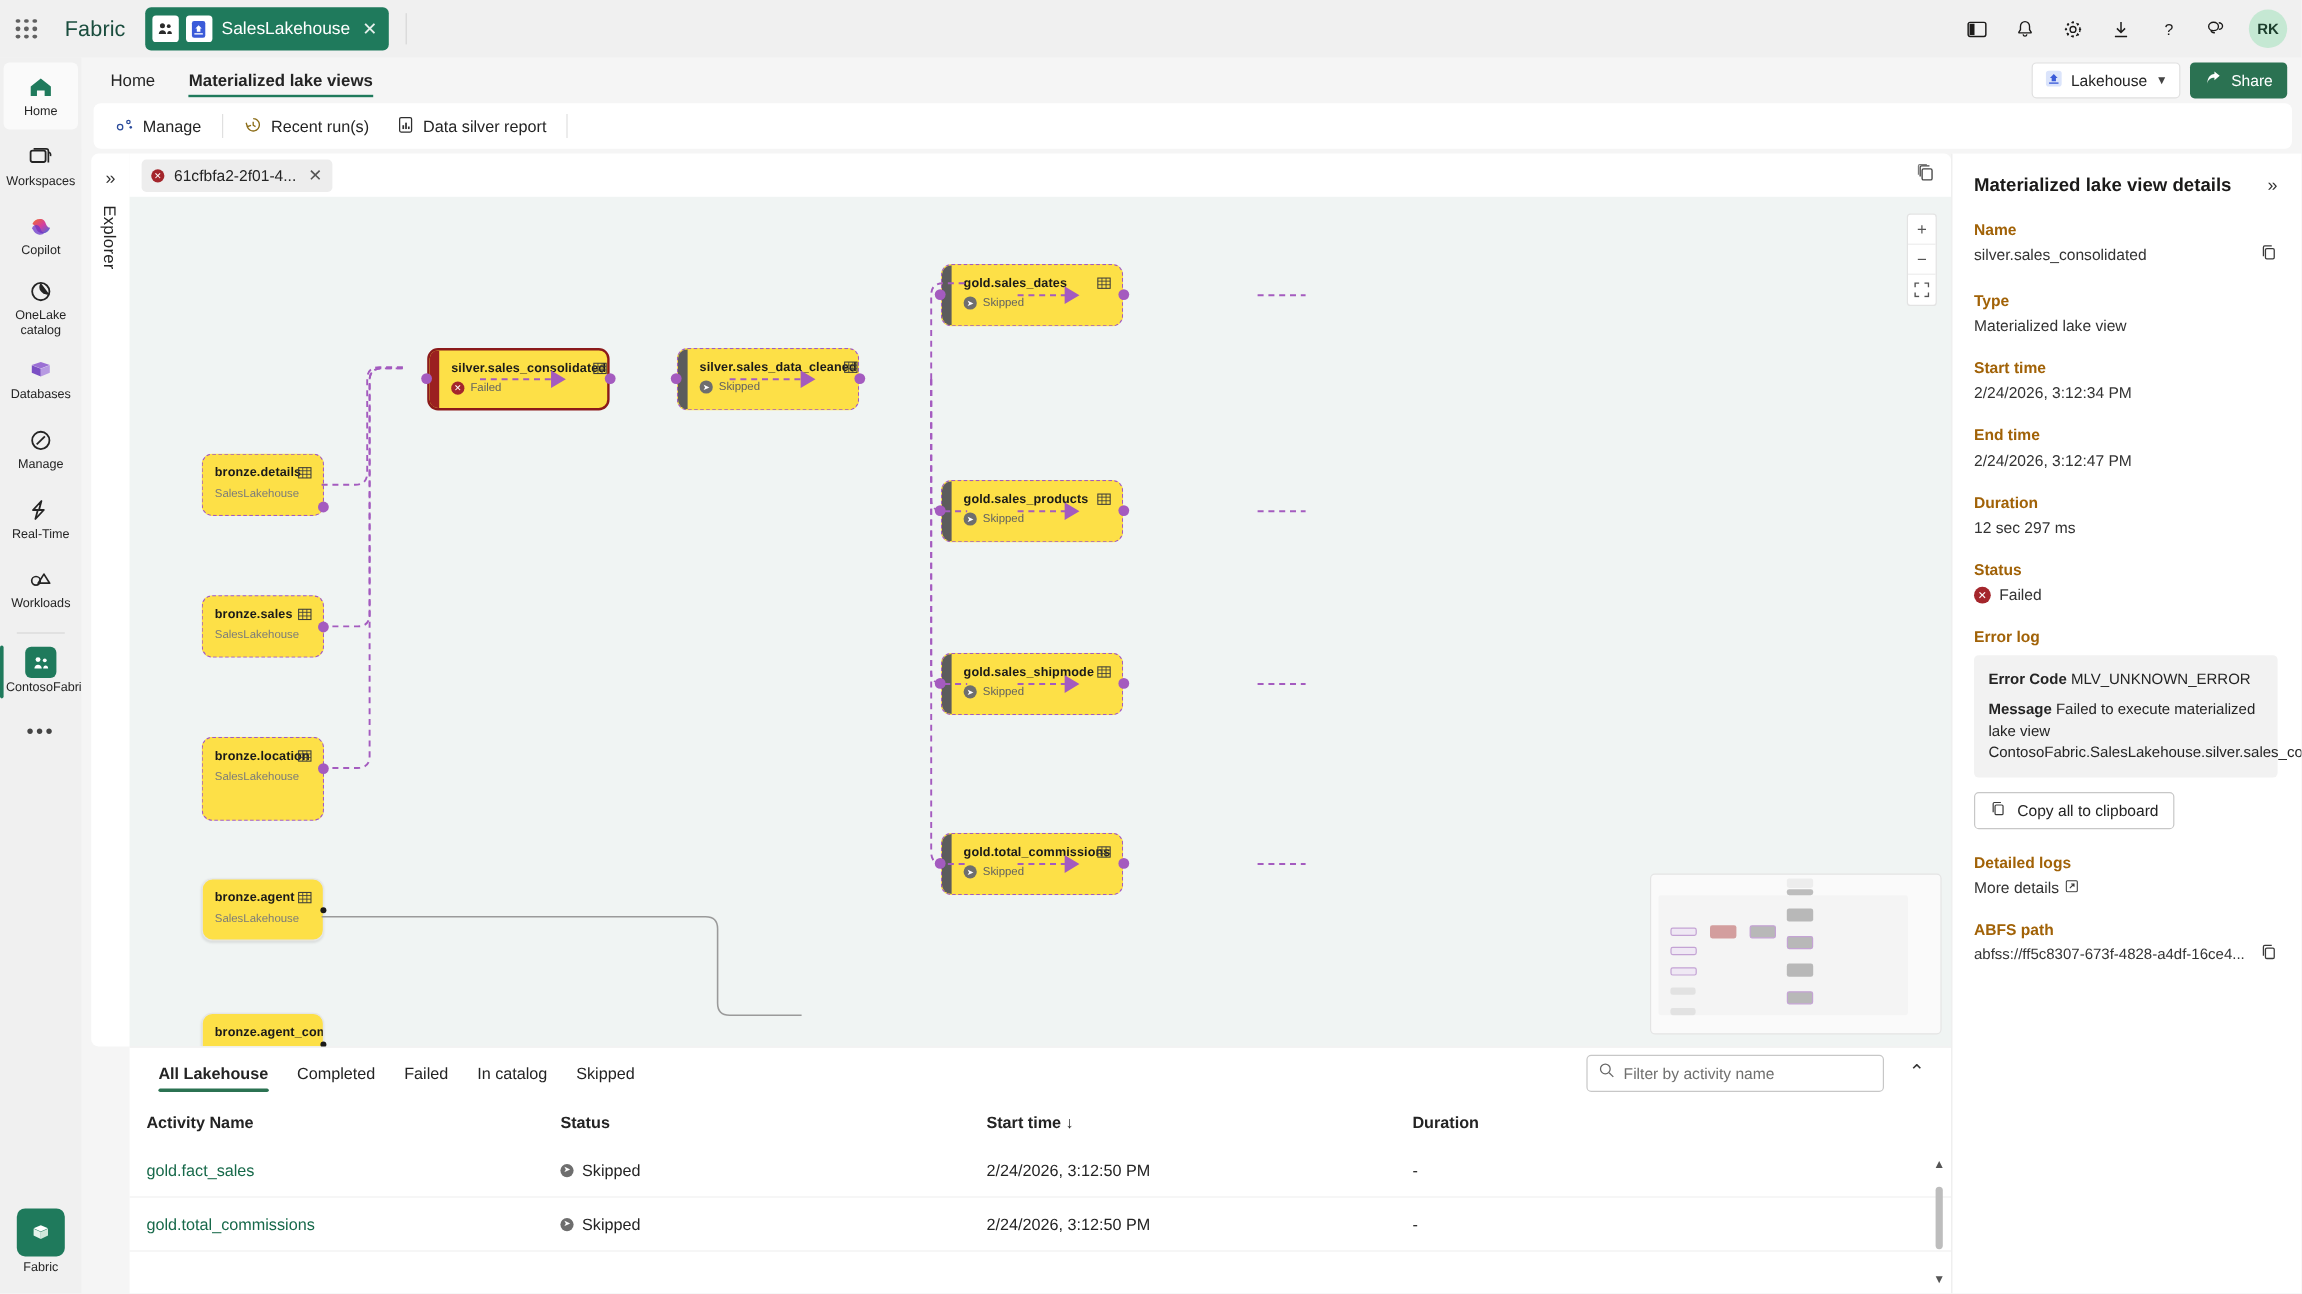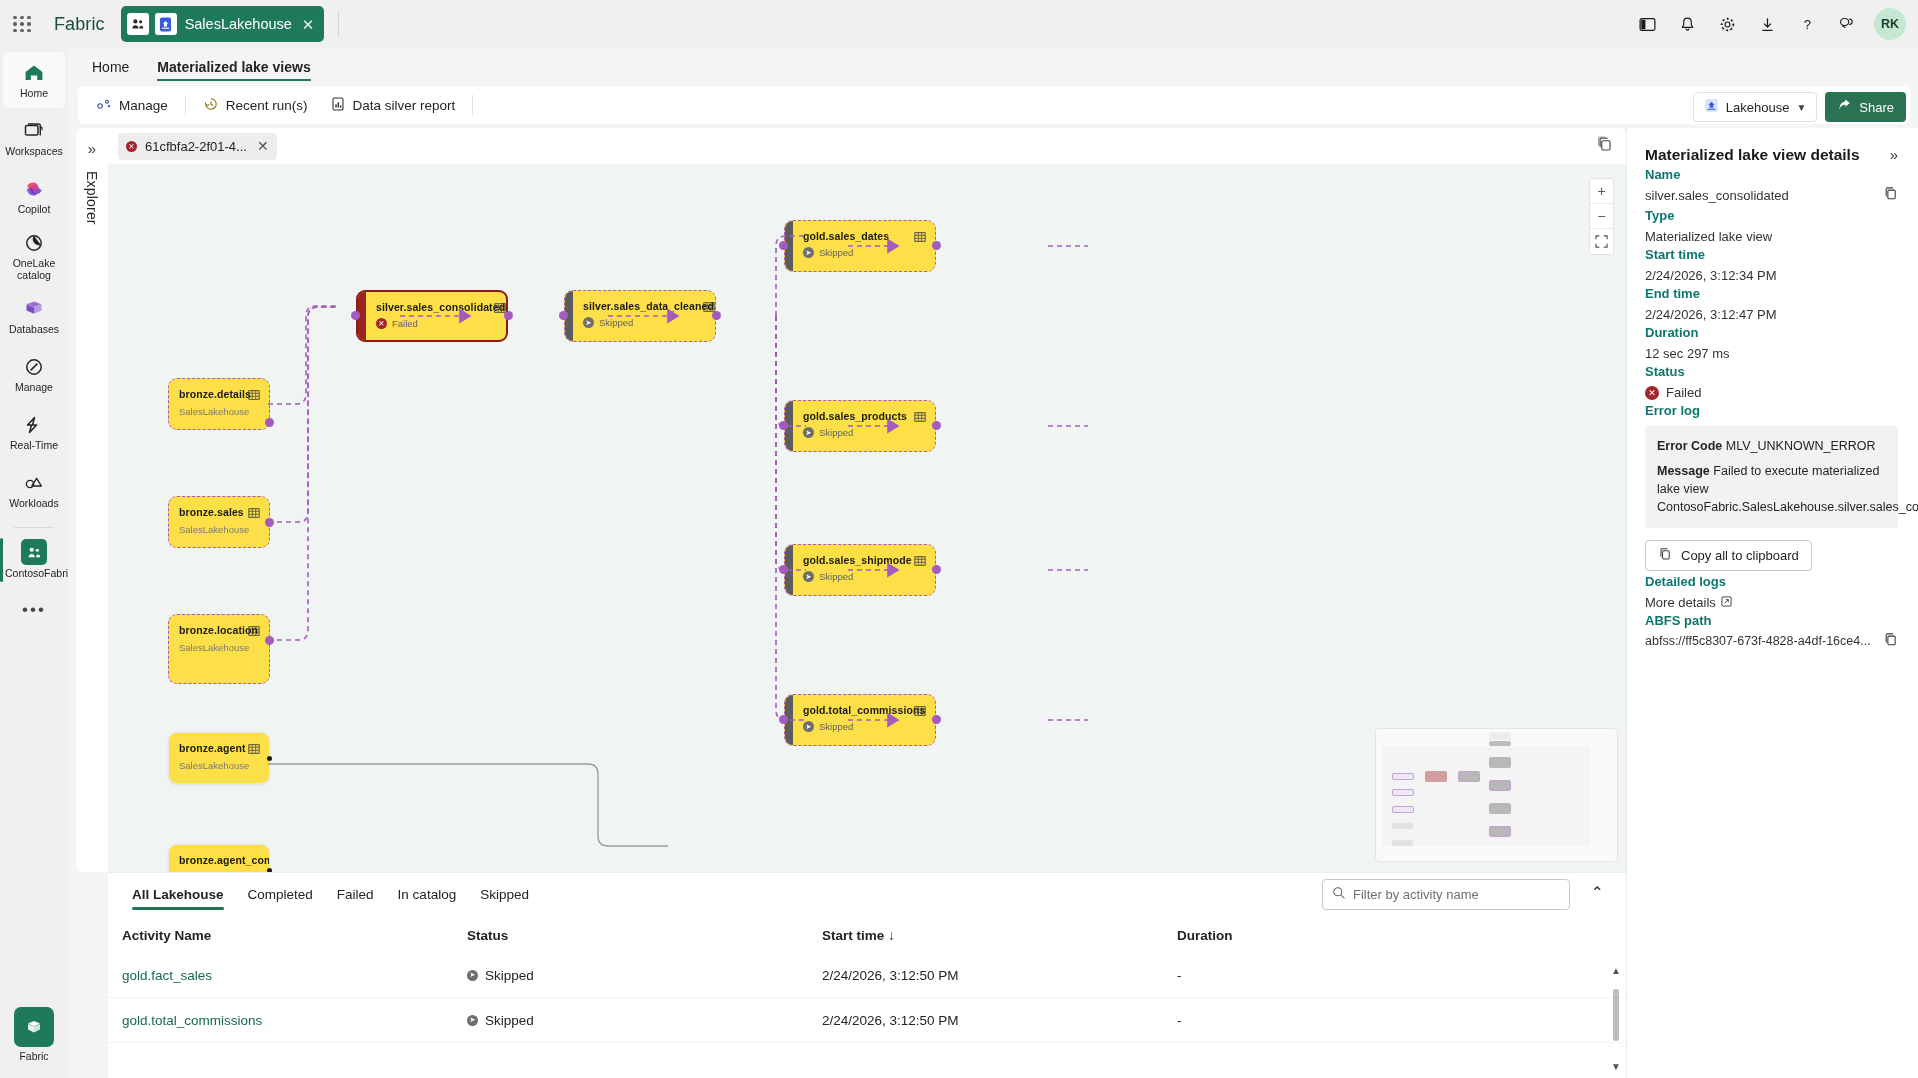--- a/index.html
+++ b/index.html
@@ -101,21 +101,21 @@
     position: absolute; left: 10px; top: 38px; right: 8px; height: 38px;
     background: #fff; border-radius: 6px; display: flex; align-items: center; padding: 0 8px; gap: 2px;
   }
   .rbtn {
     display: flex; align-items: center; gap: 7px; height: 28px; padding: 0 10px;
     font-size: 13.5px; color: #242424; border-radius: 4px; cursor: pointer; white-space: nowrap;
   }
   .rsep { width: 1px; height: 20px; background: #e0e0e0; margin: 0 5px; }
 
   
-  .headright { position: absolute; right: 12px; top: 4px; display: flex; align-items: center; gap: 8px; margin-top: 40px; }
+  .headright { position: absolute; right: 12px; top: 4px; display: flex; align-items: center; gap: 8px; }
   .lakehouse-pick {
     display: flex; align-items: center; gap: 7px; height: 30px; padding: 0 10px;
     background: #fff; border: 1px solid #e0e0e0; border-radius: 4px; font-size: 13px; color: #242424; cursor: pointer;
   }
   .share-btn {
     display: flex; align-items: center; gap: 7px; height: 30px; padding: 0 12px;
     background: #2b7252; color: #fff; border-radius: 4px; font-size: 13px; cursor: pointer;
   }
 
   
@@ -246,21 +246,21 @@
   .scroll-thumb { position: absolute; right: 3px; top: 24px; width: 6px; height: 52px; background: #bdbdbd; border-radius: 3px; cursor: pointer; }
 
   
   .details {
     position: absolute; right: 0; top: 0; width: 292px; height: 950px;
     background: #fff; border-left: 1px solid #ececec; padding: 18px 20px 0 18px; overflow: hidden;
   }
   .det-title-row { display: flex; justify-content: space-between; }
   .det-title { font-size: 15.5px; font-weight: 700; color: #1b1a19; }
   .det-collapse { font-size: 15px; color: #333; cursor: pointer; }
-  .det-label { font-size: 13px; font-weight: 700; color: #0f766e; margin-top: 3px; }
+  .det-label { font-size: 13px; font-weight: 700; color: #a16207; margin-top: 20px; }
   .det-val { font-size: 13px; color: #333; margin-top: 6px; }
   .det-row { display: flex; align-items: flex-start; justify-content: space-between; gap: 8px; }
   .copy-ico { color: #3a3a3a; cursor: pointer; flex: none; margin-top: 4px; }
   .status-line { display: flex; align-items: center; gap: 7px; margin-top: 6px; font-size: 13px; color: #333; }
   .statdot-fail-lg {
     width: 14px; height: 14px; border-radius: 50%; background: #a4262c; color: #fff;
     display: inline-flex; align-items: center; justify-content: center; font-size: 9px; flex: none;
   }
   .errbox {
     background: #f2f2f2; border-radius: 4px; padding: 11px 12px; margin-top: 8px;

